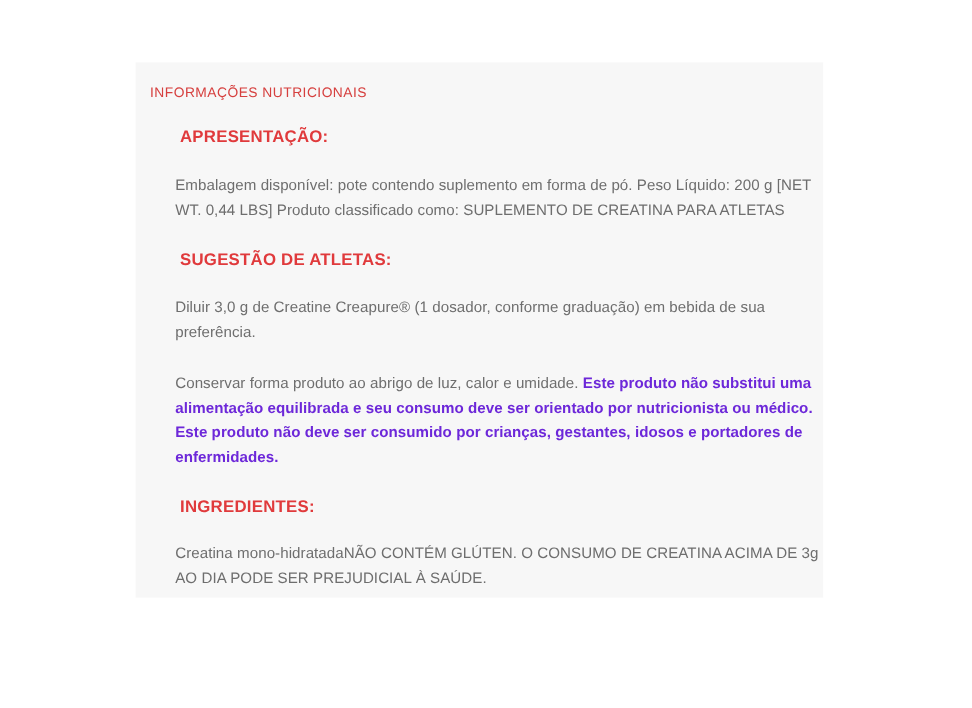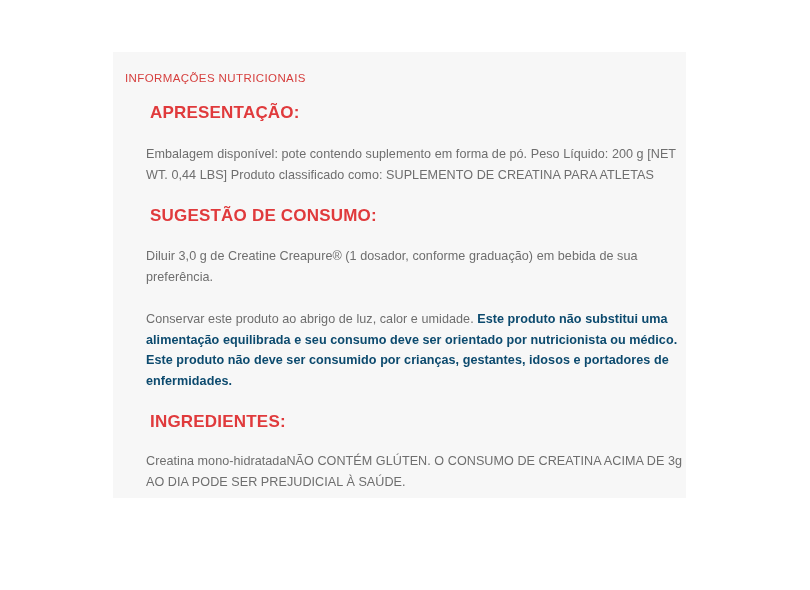--- a/index.html
+++ b/index.html
@@ -47,41 +47,41 @@
     left: 12px;
     top: 52px;
     right: 8px;
   }
 
   .section {
     margin-bottom: 2px;
   }
 
   .section-heading {
-    font-size: 17px;
+    font-size: 14px;
     font-weight: bold;
     letter-spacing: 0.2px;
     color: #e03a3c;
     margin: 0 0 0 25px;
     padding: 0;
     line-height: 18px;
   }
 
   .section-body {
     font-size: 12.6px;
     line-height: 20.5px;
     color: #6e6e6e;
     margin: 21px 0 0 21px;
     width: 540px;
     letter-spacing: 0.05px;
   }
 
   .section-body b,
   .section-body strong {
-    color: #0c4a6e;
+    color: #6d28d9;
     font-weight: bold;
   }
 
   
   .sec-apresentacao { margin-top: 0; }
   .sec-apresentacao .section-body { margin-top: 22px; }
 
   .sec-sugestao { margin-top: 22px; }
   .sec-sugestao .section-body { }
 
@@ -101,26 +101,26 @@
     <div class="panel-title">INFORMAÇÕES NUTRICIONAIS</div>
 
     <div class="sections">
 
       <div class="section sec-apresentacao">
         <div class="section-heading">APRESENTAÇÃO:</div>
         <div class="section-body">Embalagem disponível: pote contendo suplemento em forma de pó. Peso Líquido: 200 g [NET WT. 0,44 LBS] Produto classificado como: SUPLEMENTO DE CREATINA PARA ATLETAS</div>
       </div>
 
       <div class="section sec-sugestao">
-        <div class="section-heading">SUGESTÃO DE CONSUMO:</div>
+        <div class="section-heading">SUGESTÃO DE ATLETAS:</div>
         <div class="section-body">Diluir 3,0 g de Creatine Creapure® (1 dosador, conforme graduação) em bebida de sua preferência.</div>
       </div>
 
       <div class="section sec-conservacao">
-        <div class="section-body"><span>Conservar este produto ao abrigo de luz, calor e umidade. </span><b>Este produto não substitui uma alimentação equilibrada e seu consumo deve ser orientado por nutricionista ou médico. Este produto não deve ser consumido por crianças, gestantes, idosos e portadores de enfermidades.</b></div>
+        <div class="section-body"><span>Conservar forma produto ao abrigo de luz, calor e umidade. </span><b>Este produto não substitui uma alimentação equilibrada e seu consumo deve ser orientado por nutricionista ou médico. Este produto não deve ser consumido por crianças, gestantes, idosos e portadores de enfermidades.</b></div>
       </div>
 
       <div class="section sec-ingredientes">
         <div class="section-heading">INGREDIENTES:</div>
         <div class="section-body">Creatina mono-hidratadaNÃO CONTÉM GLÚTEN. O CONSUMO DE CREATINA ACIMA DE 3g AO DIA PODE SER PREJUDICIAL À SAÚDE.</div>
       </div>
 
     </div>
   </div>
 </div>

